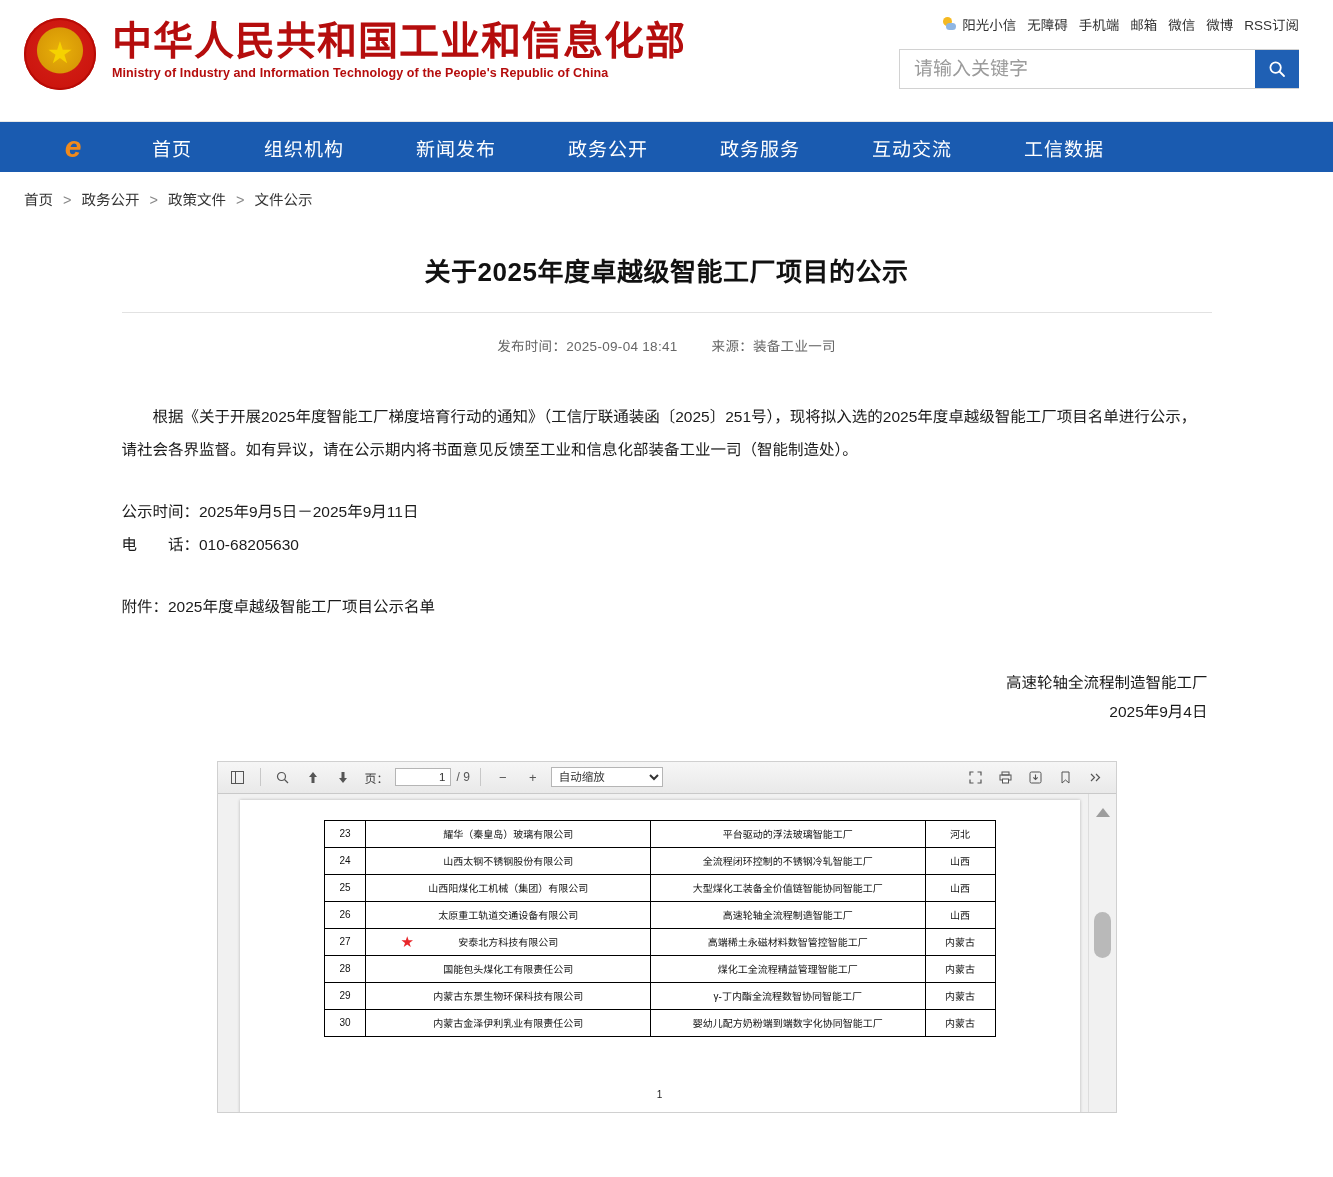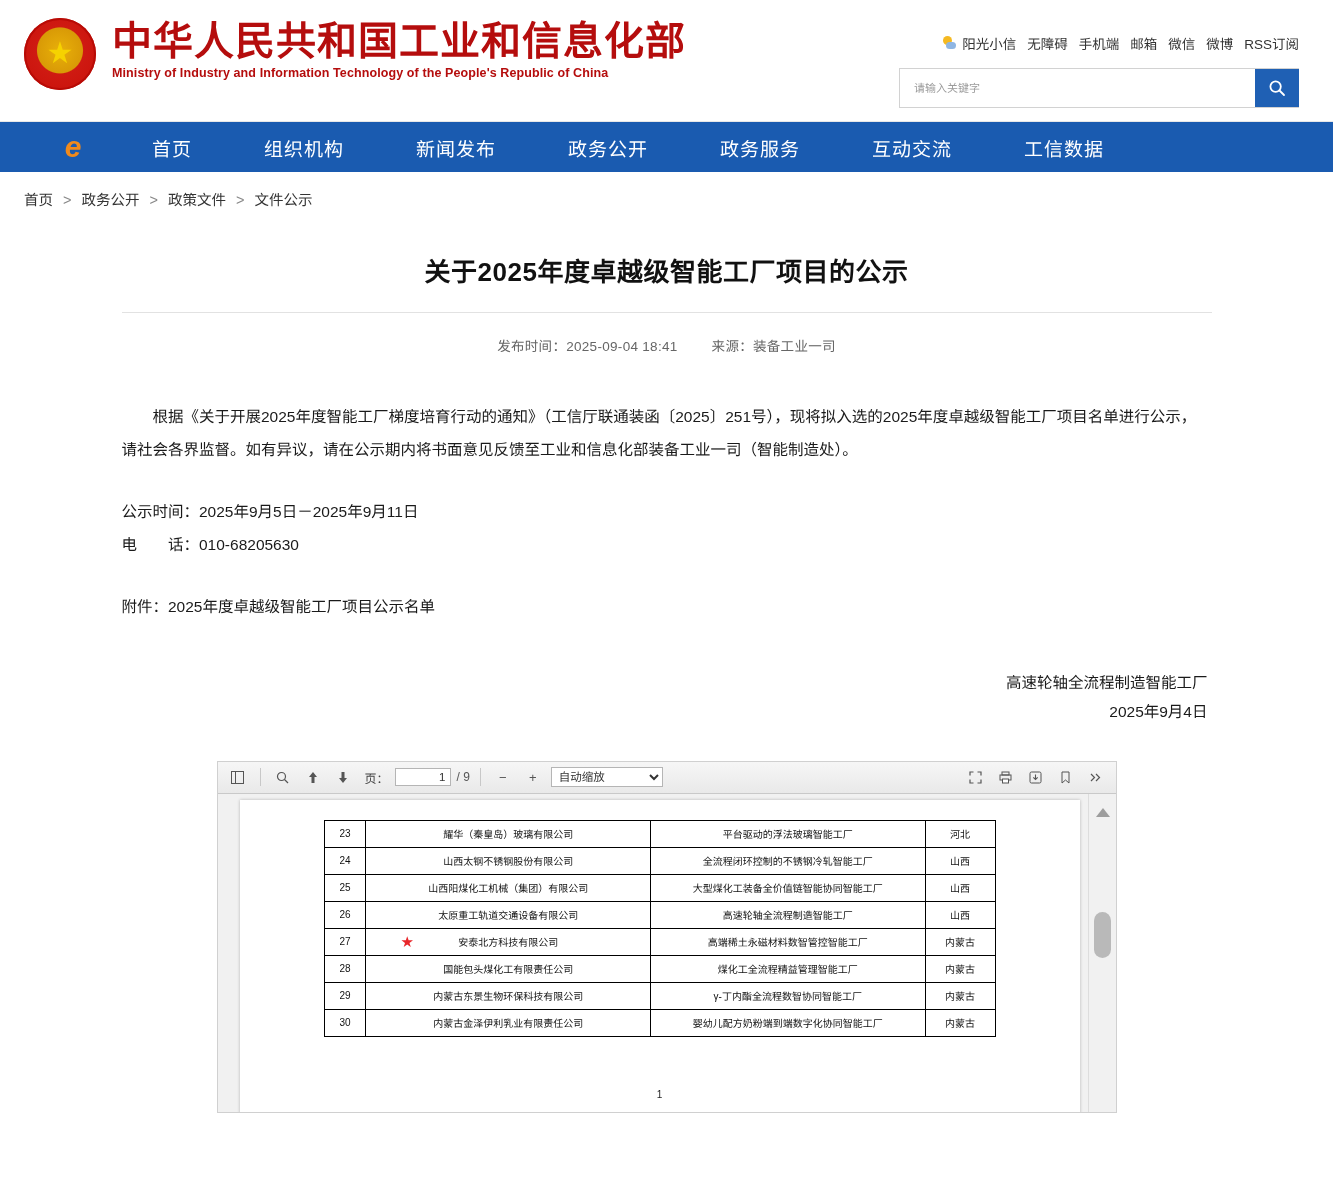--- a/index.html
+++ b/index.html
@@ -54,21 +54,21 @@
   .brand-en {
     font-size: 12.5px;
     font-weight: bold;
     color: #b50d0d;
     letter-spacing: 0.1px;
     white-space: nowrap;
   }
 
   .header-right {
     position: absolute;
-    right: 34px; top: 32px;
+    right: 34px; top: 13px;
     width: 400px;
   }
   .quick-links {
     display: flex;
     align-items: center;
     justify-content: flex-end;
     gap: 11px;
     font-size: 13.5px;
     color: #333;
     height: 22px;
@@ -97,21 +97,21 @@
     display: flex;
     height: 40px;
     border: 1px solid #d2d2d2;
     border-right: none;
   }
   .search-input {
     flex: 1;
     border: none;
     outline: none;
     padding: 0 14px;
-    font-size: 11px;
+    font-size: 19px;
     color: #555;
     font-family: "Liberation Sans", sans-serif;
     background: #fff;
   }
   .search-input::placeholder { color: #9b9b9b; }
   .search-btn {
     width: 44px;
     background: #1f60b4;
     border: none;
     cursor: pointer;

